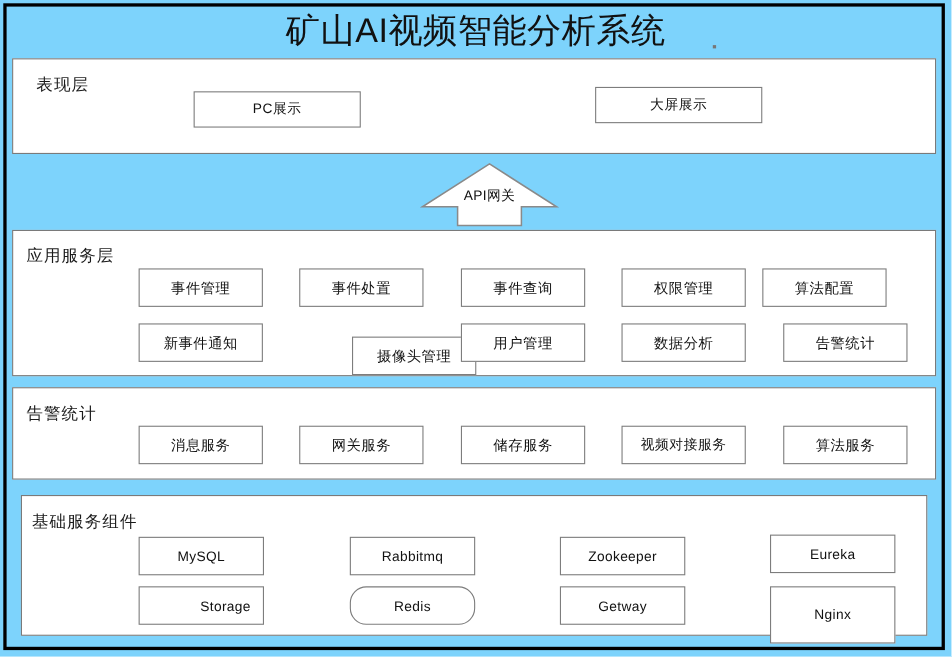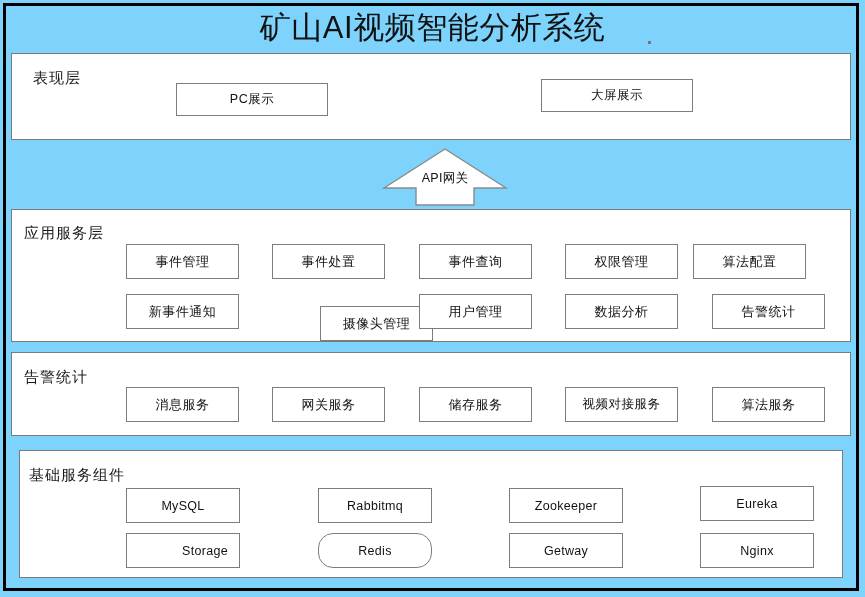--- a/index.html
+++ b/index.html
@@ -164,15 +164,15 @@
   <div class="layer-label" style="left:29px; top:466px;">基础服务组件</div>
 
   <div class="node latin" style="left:126px; top:488px; width:114px; height:35px;">MySQL</div>
   <div class="node latin" style="left:318px; top:488px; width:114px; height:35px;">Rabbitmq</div>
   <div class="node latin" style="left:509px; top:488px; width:114px; height:35px;">Zookeeper</div>
   <div class="node latin" style="left:700px; top:486px; width:114px; height:35px;">Eureka</div>
 
   <div class="node latin" style="left:126px; top:533px; width:114px; height:35px;padding-left:44px;">Storage</div>
   <div class="node latin" style="left:318px; top:533px; width:114px; height:35px;border-radius:15px;">Redis</div>
   <div class="node latin" style="left:509px; top:533px; width:114px; height:35px;">Getway</div>
-  <div class="node latin" style="left:700px; top:533px; width:114px; height:35px;">Nginx</div>
+  <div class="node latin" style="left:700px; top:533px; width:114px; height:52px;">Nginx</div>
 
 </div>
 
 </body></html>

